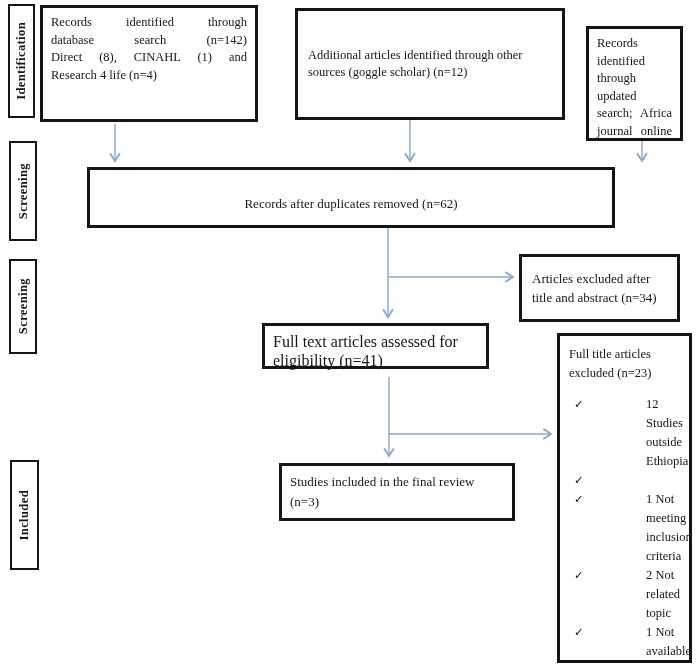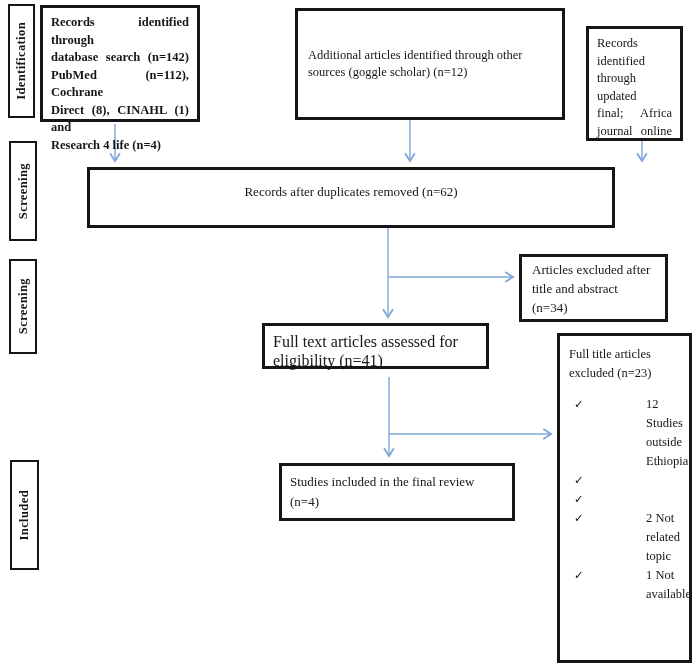--- a/index.html
+++ b/index.html
@@ -81,47 +81,46 @@
   <div class="stage" style="left:9px;top:141px;width:28px;height:100px;">
     <span>Screening</span>
   </div>
   <div class="stage" style="left:9px;top:259px;width:28px;height:95px;">
     <span>Screening</span>
   </div>
   <div class="stage" style="left:10px;top:460px;width:29px;height:110px;">
     <span>Included</span>
   </div>
 
-  <div class="box pad" style="left:40px;top:5px;width:160px;height:117px;font-weight:bold;">
+  <div class="box pad" style="left:40px;top:5px;width:218px;height:117px;">
     <div class="jl">Records identified through</div>
     <div class="jl">database search (n=142)</div>
-    <div class="jl">PubMed (n=112), Cochrane</div>
     <div class="jl">Direct (8), CINAHL (1) and</div>
     <div class="ll">Research 4 life (n=4)</div>
   </div>
 
   <div class="box vcenter" style="left:295px;top:8px;width:270px;height:112px;">
     <div class="ll">Additional articles identified through other</div>
     <div class="ll">sources (goggle scholar) (n=12)</div>
   </div>
 
   <div class="box pad" style="left:586px;top:5px;width:97px;height:115px;line-height:17.6px;margin-top:21px;">
     <div class="ll">Records</div>
     <div class="ll">identified</div>
     <div class="ll">through</div>
     <div class="ll">updated</div>
-    <div class="jl">final; Africa</div>
+    <div class="jl">search; Africa</div>
     <div class="jl">journal online</div>
   </div>
 
-  <div class="box center-one" style="left:87px;top:167px;width:528px;height:61px;align-items:flex-start;">
+  <div class="box center-one" style="left:87px;top:167px;width:528px;height:61px;align-items:center;">
     <div style="margin-top:13px;">Records after duplicates removed (n=62)</div>
   </div>
 
-  <div class="box vcenter" style="left:519px;top:254px;width:149px;height:68px;line-height:19px;font-size:13px;">
+  <div class="box vcenter" style="left:519px;top:254px;width:161px;height:68px;line-height:19px;font-size:13px;">
     <div class="ll">Articles excluded after</div>
     <div class="ll">title and abstract (n=34)</div>
   </div>
 
   <div class="box pad" style="left:262px;top:323px;width:227px;height:46px;line-height:19px;font-size:16px;">
     <div class="ll">Full text articles assessed for</div>
     <div class="ll">eligibility (n=41)</div>
   </div>
 
   <div class="box" style="left:557px;top:333px;width:135px;height:330px;">
@@ -132,30 +131,31 @@
     <div id="excl-list">
       <div class="chkrow">
         <span class="chk">✓</span>
         <span class="chktxt">12 Studies outside Ethiopia</span>
       </div>
       <div class="chkrow">
         <span class="chk">✓</span>
       </div>
       <div class="chkrow">
         <span class="chk">✓</span>
+        <span class="chktxt">1 Not meeting inclusion criteria</span>
       </div>
       <div class="chkrow">
         <span class="chk">✓</span>
         <span class="chktxt">2 Not related topic</span>
       </div>
       <div class="chkrow">
         <span class="chk">✓</span>
         <span class="chktxt">1 Not available</span>
       </div>
     </div>
   </div>
 
   <div class="box pad" style="left:279px;top:463px;width:236px;height:58px;line-height:19.5px;font-size:13px;">
     <div class="ll">Studies included in the final review</div>
-    <div class="ll">(n=4)</div>
+    <div class="ll">(n=3)</div>
   </div>
 
 </div>
 
 </body></html>

